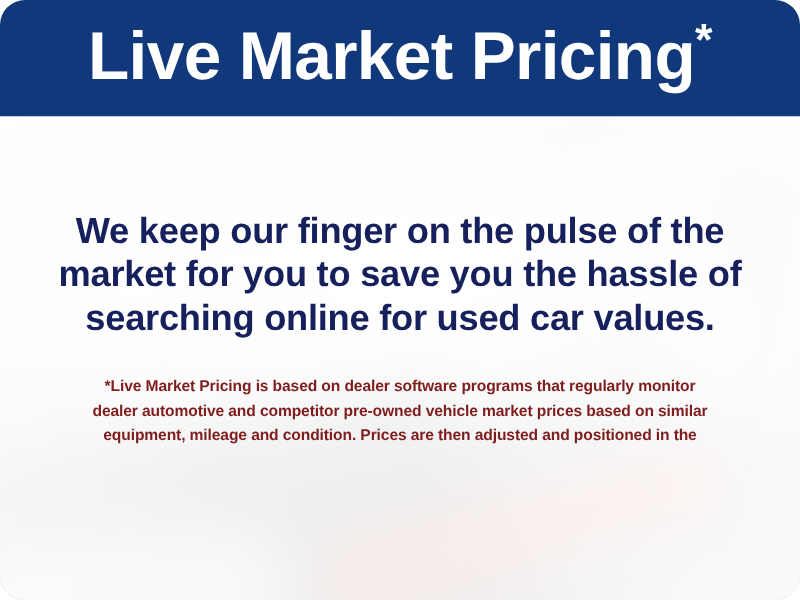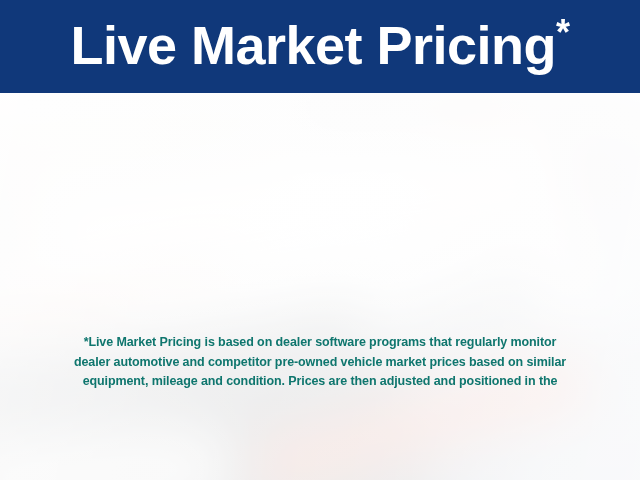--- a/index.html
+++ b/index.html
@@ -10,20 +10,21 @@
   body {
     font-family: "Liberation Sans", sans-serif;
   }
 
   .banner {
     position: relative;
     width: 640px;
     height: 480px;
     overflow: hidden;
     background: #eef0f3;
+    border-radius: 20px;
   }
 
   
   .photo-layer {
     position: absolute;
     inset: 0;
     overflow: hidden;
   }
 
   
@@ -175,24 +176,24 @@
     font-weight: bold;
     line-height: 35px;
     letter-spacing: -0.2px;
   }
   .headline .hl-line { display: block; white-space: nowrap; }
 
   
   .fineprint {
     position: absolute;
     left: 20px;
-    top: 333px;
+    top: 300px;
     width: 600px;
     text-align: center;
-    color: #0f766e;
+    color: #7f1d1d;
     font-size: 12.5px;
     font-weight: bold;
     line-height: 19.5px;
     letter-spacing: -0.1px;
   }
   .fineprint .fp-line { display: block; white-space: nowrap; }
 </style>
 </head>
 <body>
 
@@ -213,20 +214,25 @@
     <div class="photo-shape ps-redA"></div>
     <div class="photo-shape ps-lightC"></div>
     <div class="photo-wash"></div>
     <div class="photo-wash2"></div>
   </div>
 
   <div class="header-bar">
     <h1 class="header-title"><span>Live Market Pricing</span><span class="asterisk">*</span></h1>
   </div>
 
+  <div class="headline">
+    <span class="hl-line">We keep our finger on the pulse of the</span>
+    <span class="hl-line">market for you to save you the hassle of</span>
+    <span class="hl-line">searching online for used car values.</span>
+  </div>
 
   <div class="fineprint">
     <span class="fp-line">*Live Market Pricing is based on dealer software programs that regularly monitor</span>
     <span class="fp-line">dealer automotive and competitor pre-owned vehicle market prices based on similar</span>
     <span class="fp-line">equipment, mileage and condition. Prices are then adjusted and positioned in the</span>
   </div>
 
 </div>
 
 </body></html>

